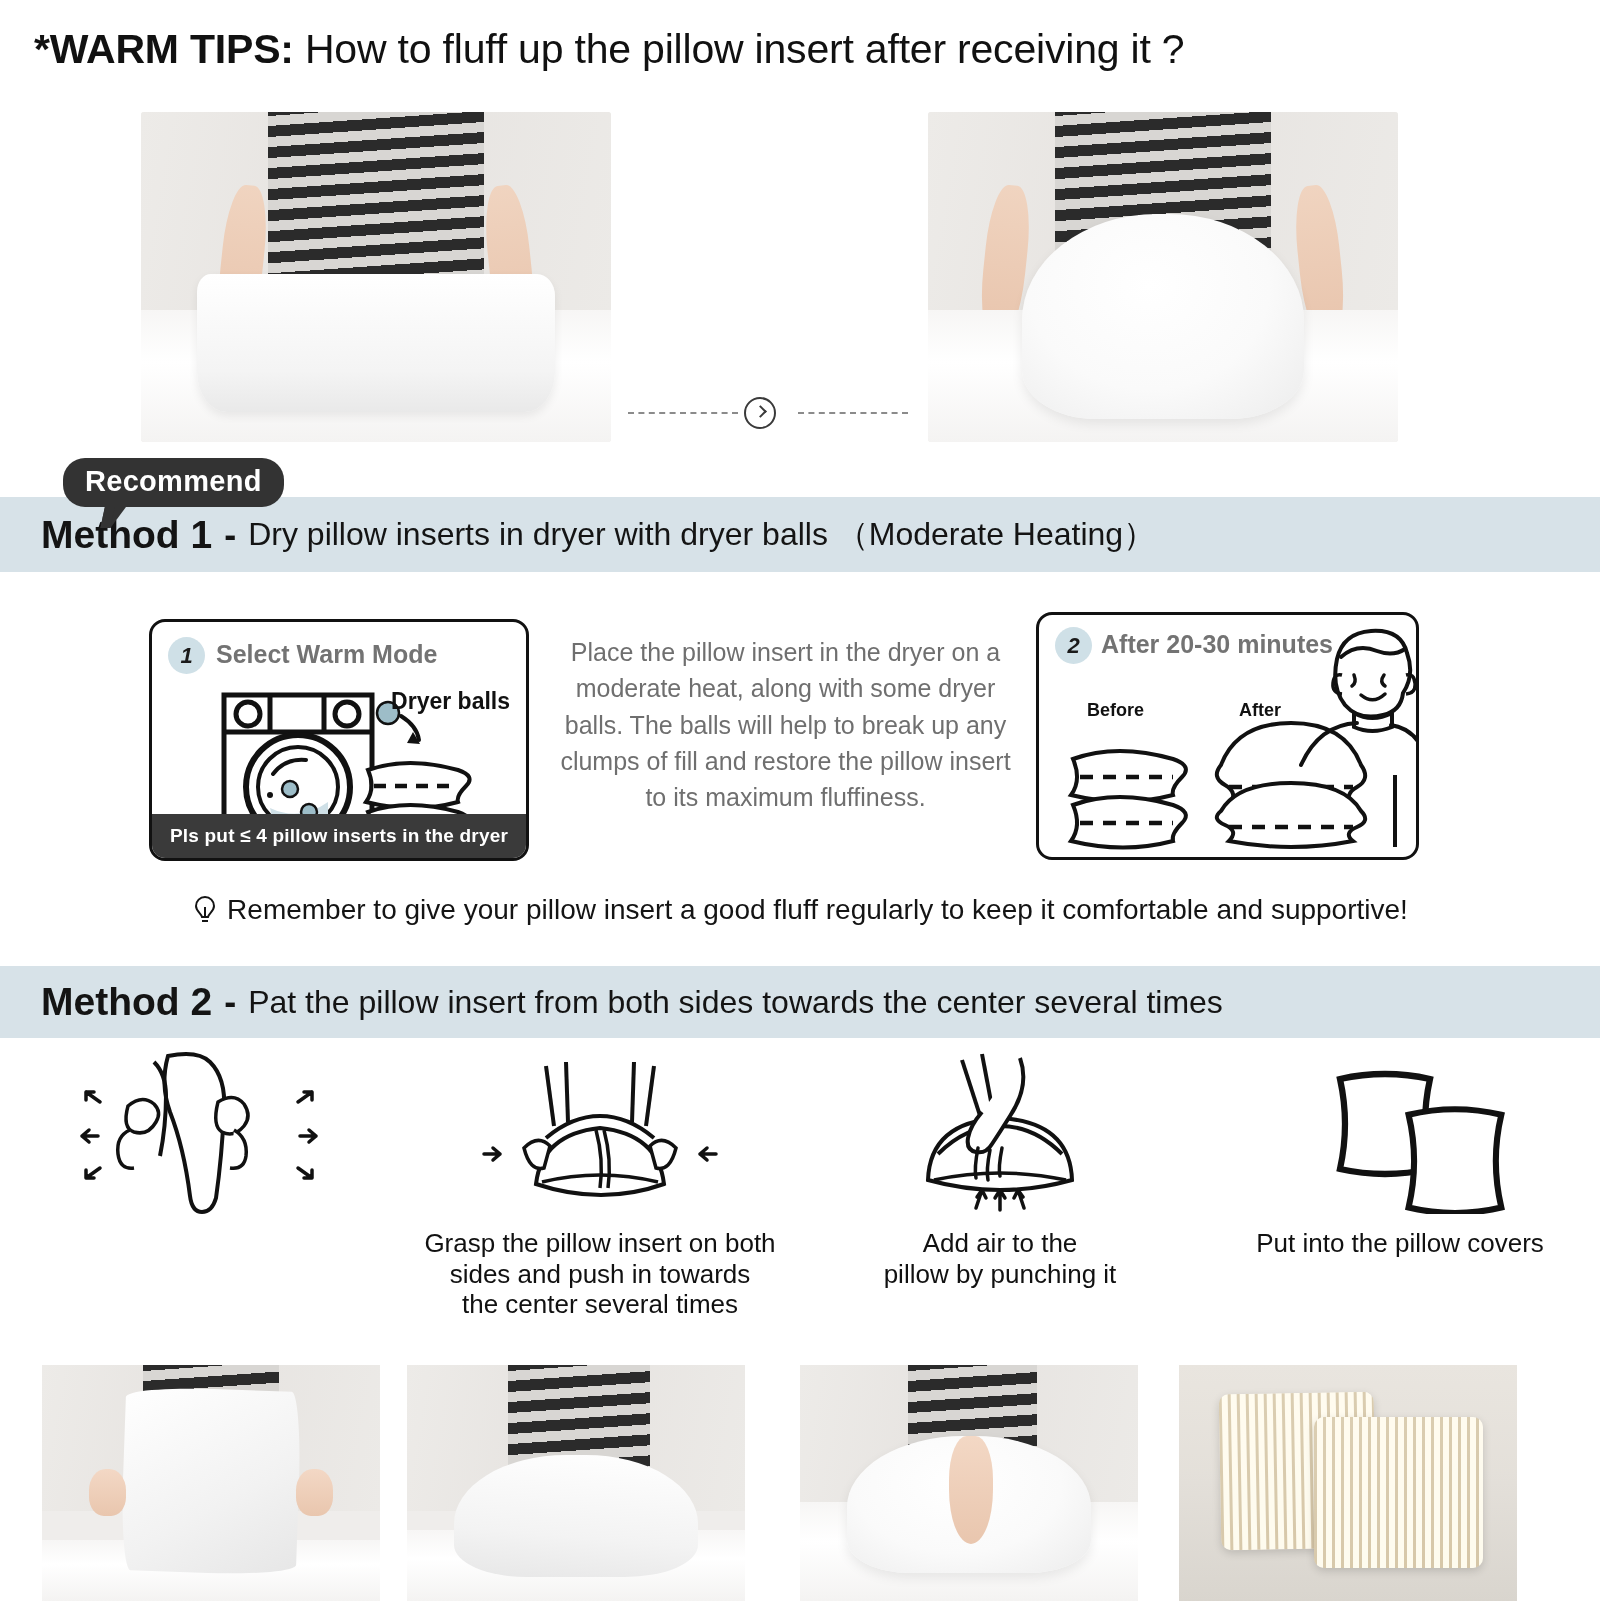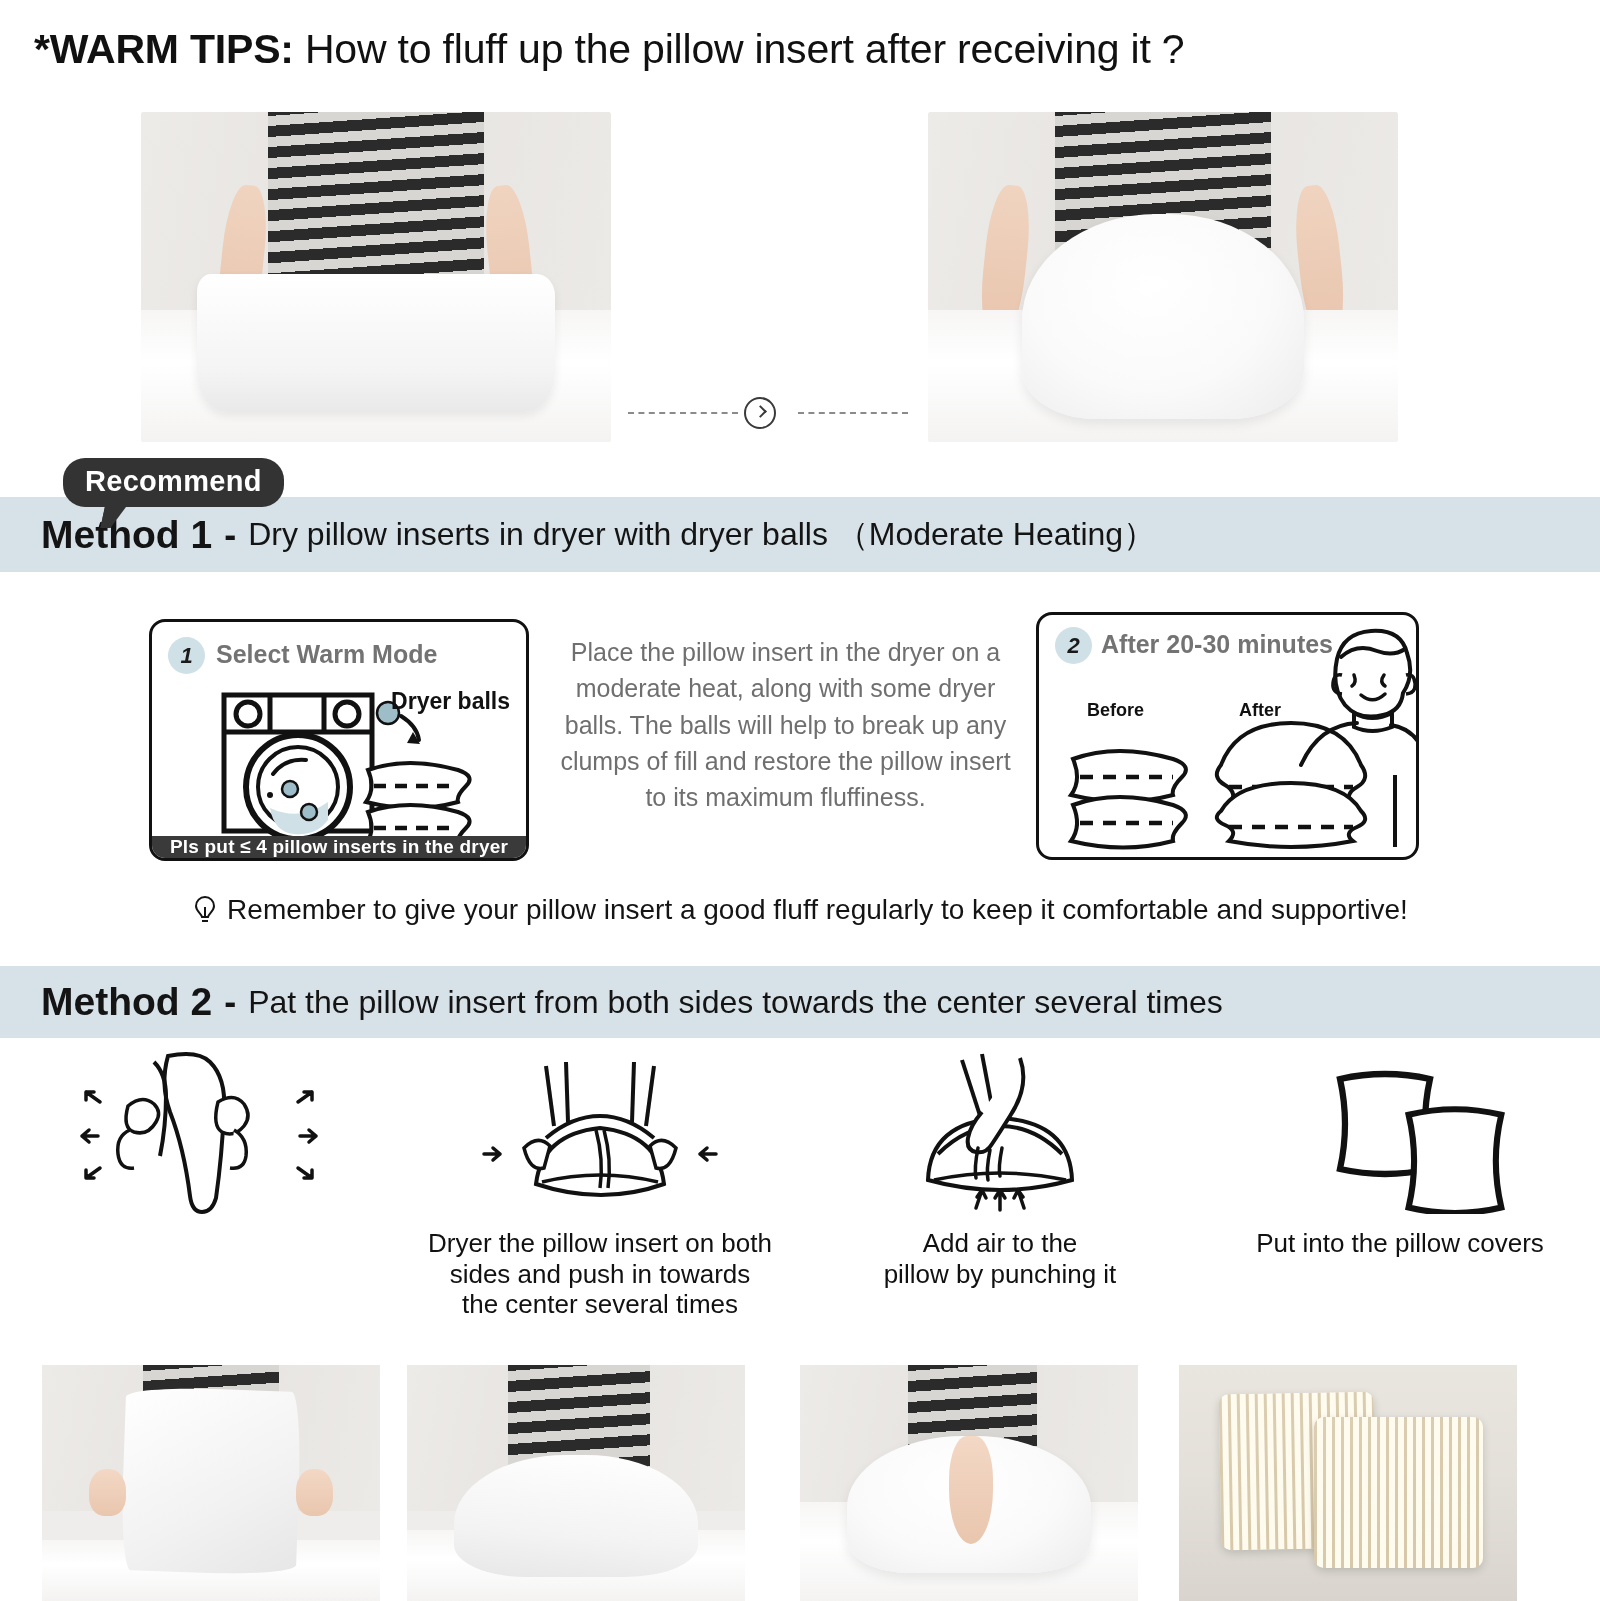--- a/index.html
+++ b/index.html
@@ -148,21 +148,21 @@
 
   .step-title {
     position:absolute; font-size:25px; font-weight:700; color:#737373;
     white-space:nowrap;
     text-align:right;
   }
   .card-left .step-title { left:64px; top:18px; }
   .card-right .step-title { left:62px; top:15px; }
 
   .card-foot {
-    position:absolute; left:0; bottom:0; width:100%; height:22px;
+    position:absolute; left:0; bottom:0; width:100%; height:44px;
     background:#3a3a3a; color:#fff; font-size:19px; font-weight:700;
     display:flex; align-items:center; justify-content:center; letter-spacing:.2px;
   }
 
   .dryer-note { position:absolute; right:16px; top:66px; font-size:23px; font-weight:700; color:#111; white-space:nowrap; }
 
   .beforeafter-lbl { position:absolute; font-size:18px; font-weight:700; color:#111; }
   .ba-before { left:48px; top:85px; }
   .ba-after  { left:200px; top:85px; }
 
@@ -371,21 +371,21 @@
                 <line x1="204" y1="22" x2="196" y2="82"></line>
             </g>
             <path d="M74 104 q14 -14 26 -2 l-6 22 q-14 4 -20 -20 z" fill="#fff" stroke="#111" stroke-width="3.5"></path>
             <path d="M226 104 q-14 -14 -26 -2 l6 22 q14 4 20 -20 z" fill="#fff" stroke="#111" stroke-width="3.5"></path>
             <g stroke="#111" stroke-width="3.5" fill="none" stroke-linecap="round">
               <path d="M34 110 l16 0 M50 110 l-7 -6 M50 110 l-7 6"></path>
               <path d="M266 110 l-16 0 M250 110 l7 -6 M250 110 l7 6"></path>
             </g>
           </svg>
         </div>
-        <div class="step-cap">Dryer the pillow insert on both
+        <div class="step-cap">Grasp the pillow insert on both
 sides and push in towards
 the center several times</div>
       </div>
 
       <div class="step-col">
         <div class="step-art">
           <svg width="300" height="170" viewBox="0 0 300 170">
             <path d="M78 136 q2 -58 72 -62 q70 4 72 62 q-72 20 -144 0 z" fill="#fff" stroke="#111" stroke-width="4"></path>
             <path d="M88 110 q28 -28 62 -28 q34 0 62 28" fill="none" stroke="#111" stroke-width="4"></path>
             <path d="M84 136 q66 -14 132 0" fill="none" stroke="#111" stroke-width="3.5"></path>

